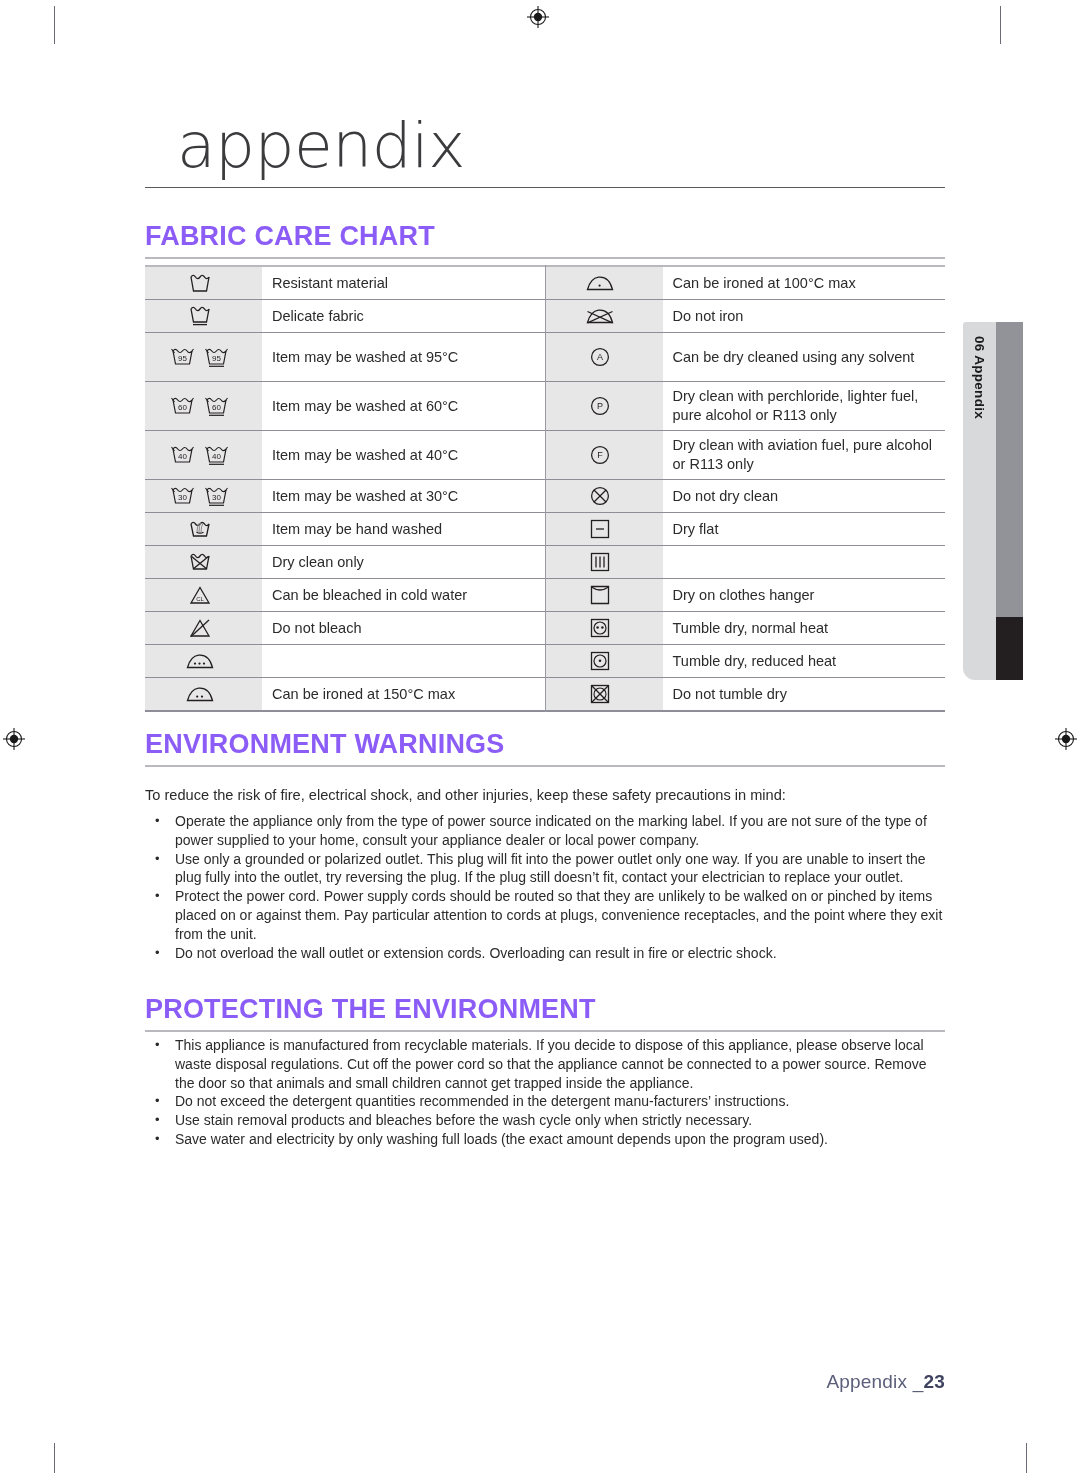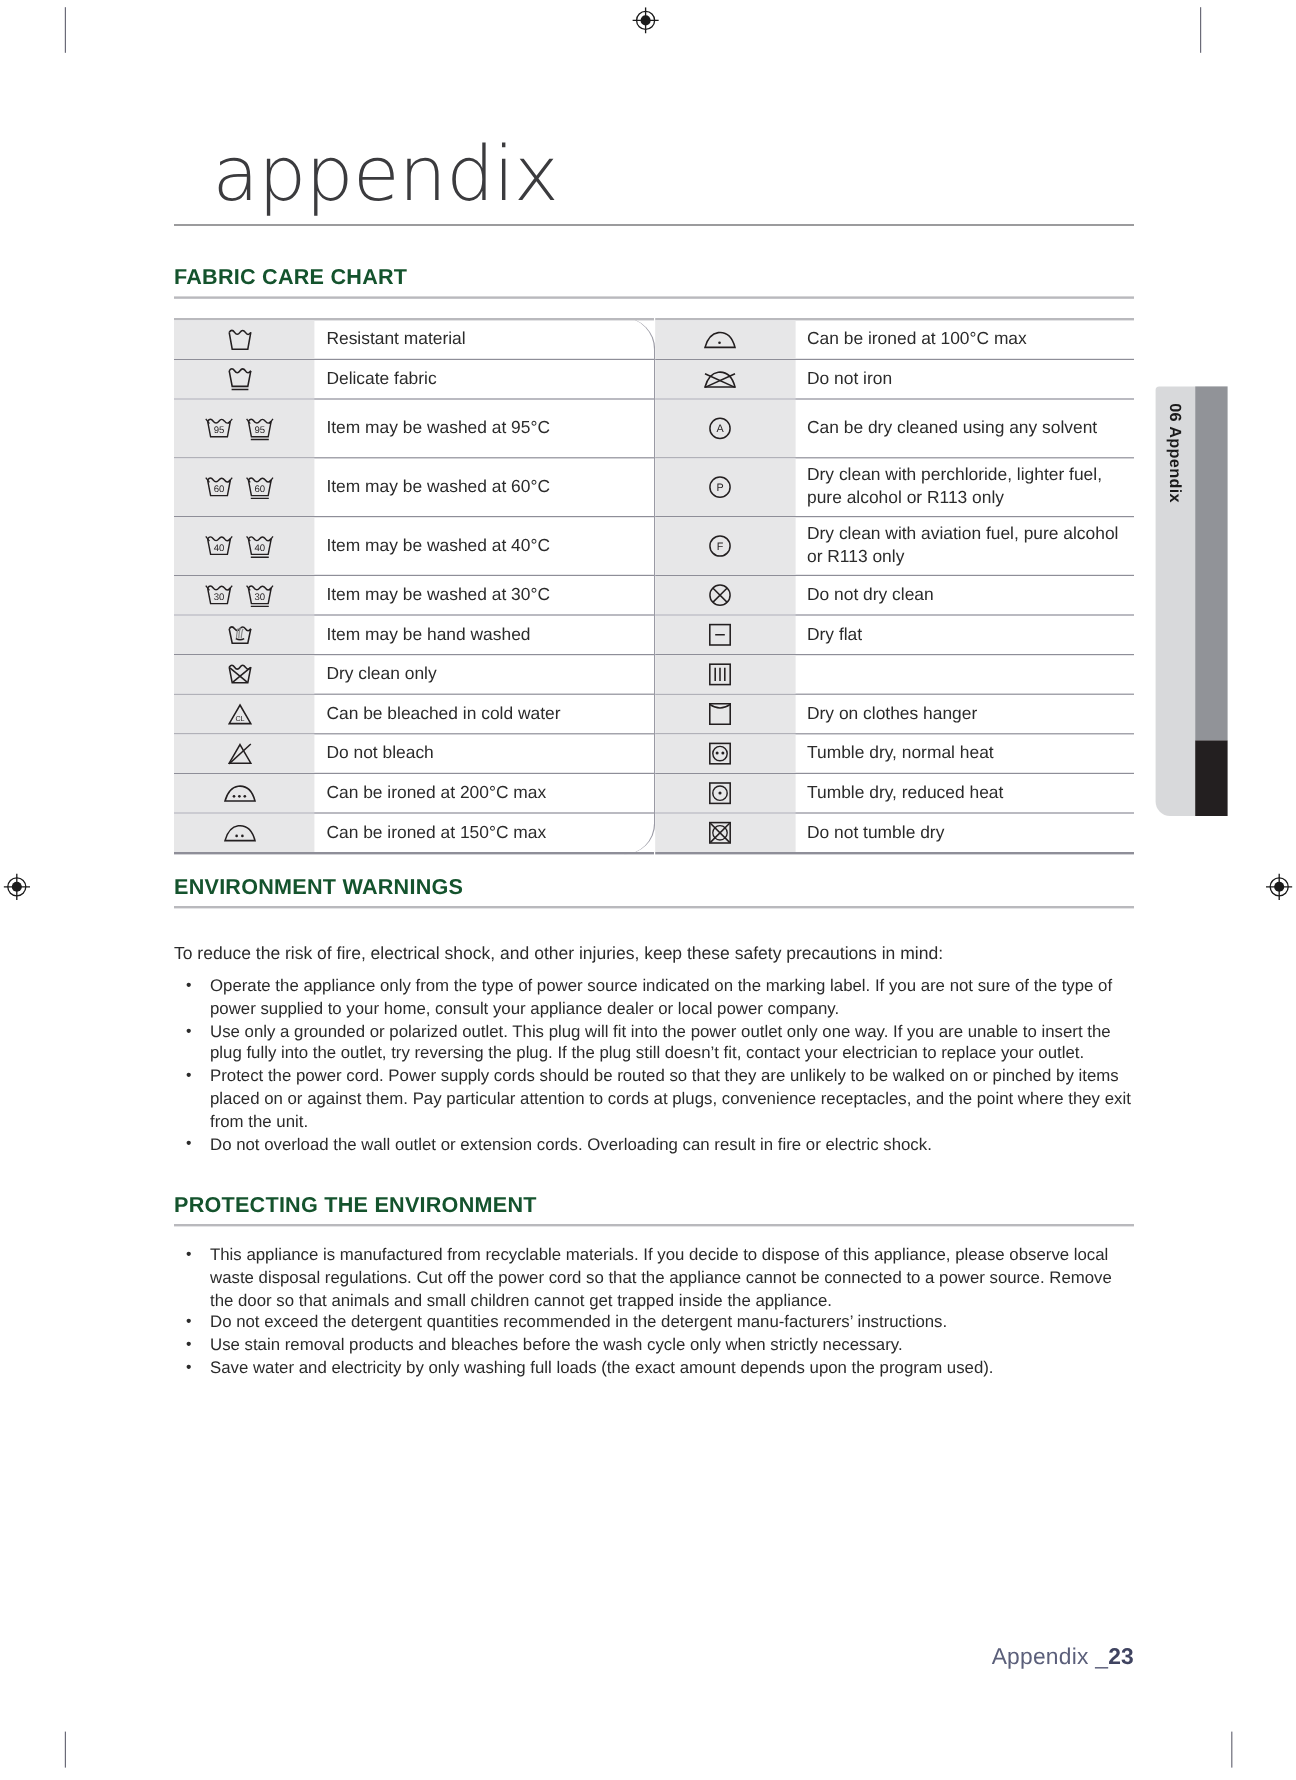--- a/index.html
+++ b/index.html
@@ -43,38 +43,38 @@
   }
   .chapter-rule{
     position:absolute;left:0;bottom:0;width:800px;height:1px;background:#5a5a5e;
   }
 
   
   .section-head{
     position:absolute;left:0;width:800px;
   }
   .section-head .sh-text{
-    font-size:18px;
+    font-size:27px;
     font-weight:bold;
     letter-spacing:0.2px;
-    color:#14532d;
+    color:#8b5cf6;
     display:block;
     line-height:1.1;
   }
   .section-head .sh-rule{
     display:block;margin-top:5px;width:800px;height:2px;background:#b9b9bd;
   }
 
   
   .care-table{
     position:absolute;left:0;top:265px;width:800px;
     display:flex;
   }
   .care-col{width:400px;}
-  .care-col.left{border-right:1px solid #9a9aa4;border-radius:26px;}
+  .care-col.left{border-right:1px solid #9a9aa4;}
   .care-row{
     display:flex;align-items:stretch;
     border-bottom:1px solid #8e8e98;
     min-height:32px;
   }
   .care-row.first{border-top:2px solid #b9b9bd;}
   .care-row:last-child{border-bottom:2px solid #8e8e98;}
   .care-icon{
     width:117px;flex:0 0 117px;
     background:#e7e7e8;
@@ -363,21 +363,20 @@
 
       <div class="care-row">
         <div class="care-icon">
           <svg class="sym" width="32" height="20" viewBox="0 0 32 20">
               <path d="M3.5 16.5 H28.5 C26 7 21 3.5 14.5 4.2 C9 4.9 5.5 9.5 3.5 16.5 Z" fill="none" stroke="#231f20" stroke-width="1.3"></path>
               <circle cx="11" cy="12.6" r="1.1" fill="#231f20"></circle>
               <circle cx="15.5" cy="12.6" r="1.1" fill="#231f20"></circle>
               <circle cx="20" cy="12.6" r="1.1" fill="#231f20"></circle>
             </svg>
         </div>
-        <div class="care-label">Can be ironed at 200°C max</div>
       </div>
 
       <div class="care-row">
         <div class="care-icon">
           <svg class="sym" width="32" height="20" viewBox="0 0 32 20">
               <path d="M3.5 16.5 H28.5 C26 7 21 3.5 14.5 4.2 C9 4.9 5.5 9.5 3.5 16.5 Z" fill="none" stroke="#231f20" stroke-width="1.3"></path>
               <circle cx="13.2" cy="12.6" r="1.1" fill="#231f20"></circle>
               <circle cx="18" cy="12.6" r="1.1" fill="#231f20"></circle>
             </svg>
         </div>

